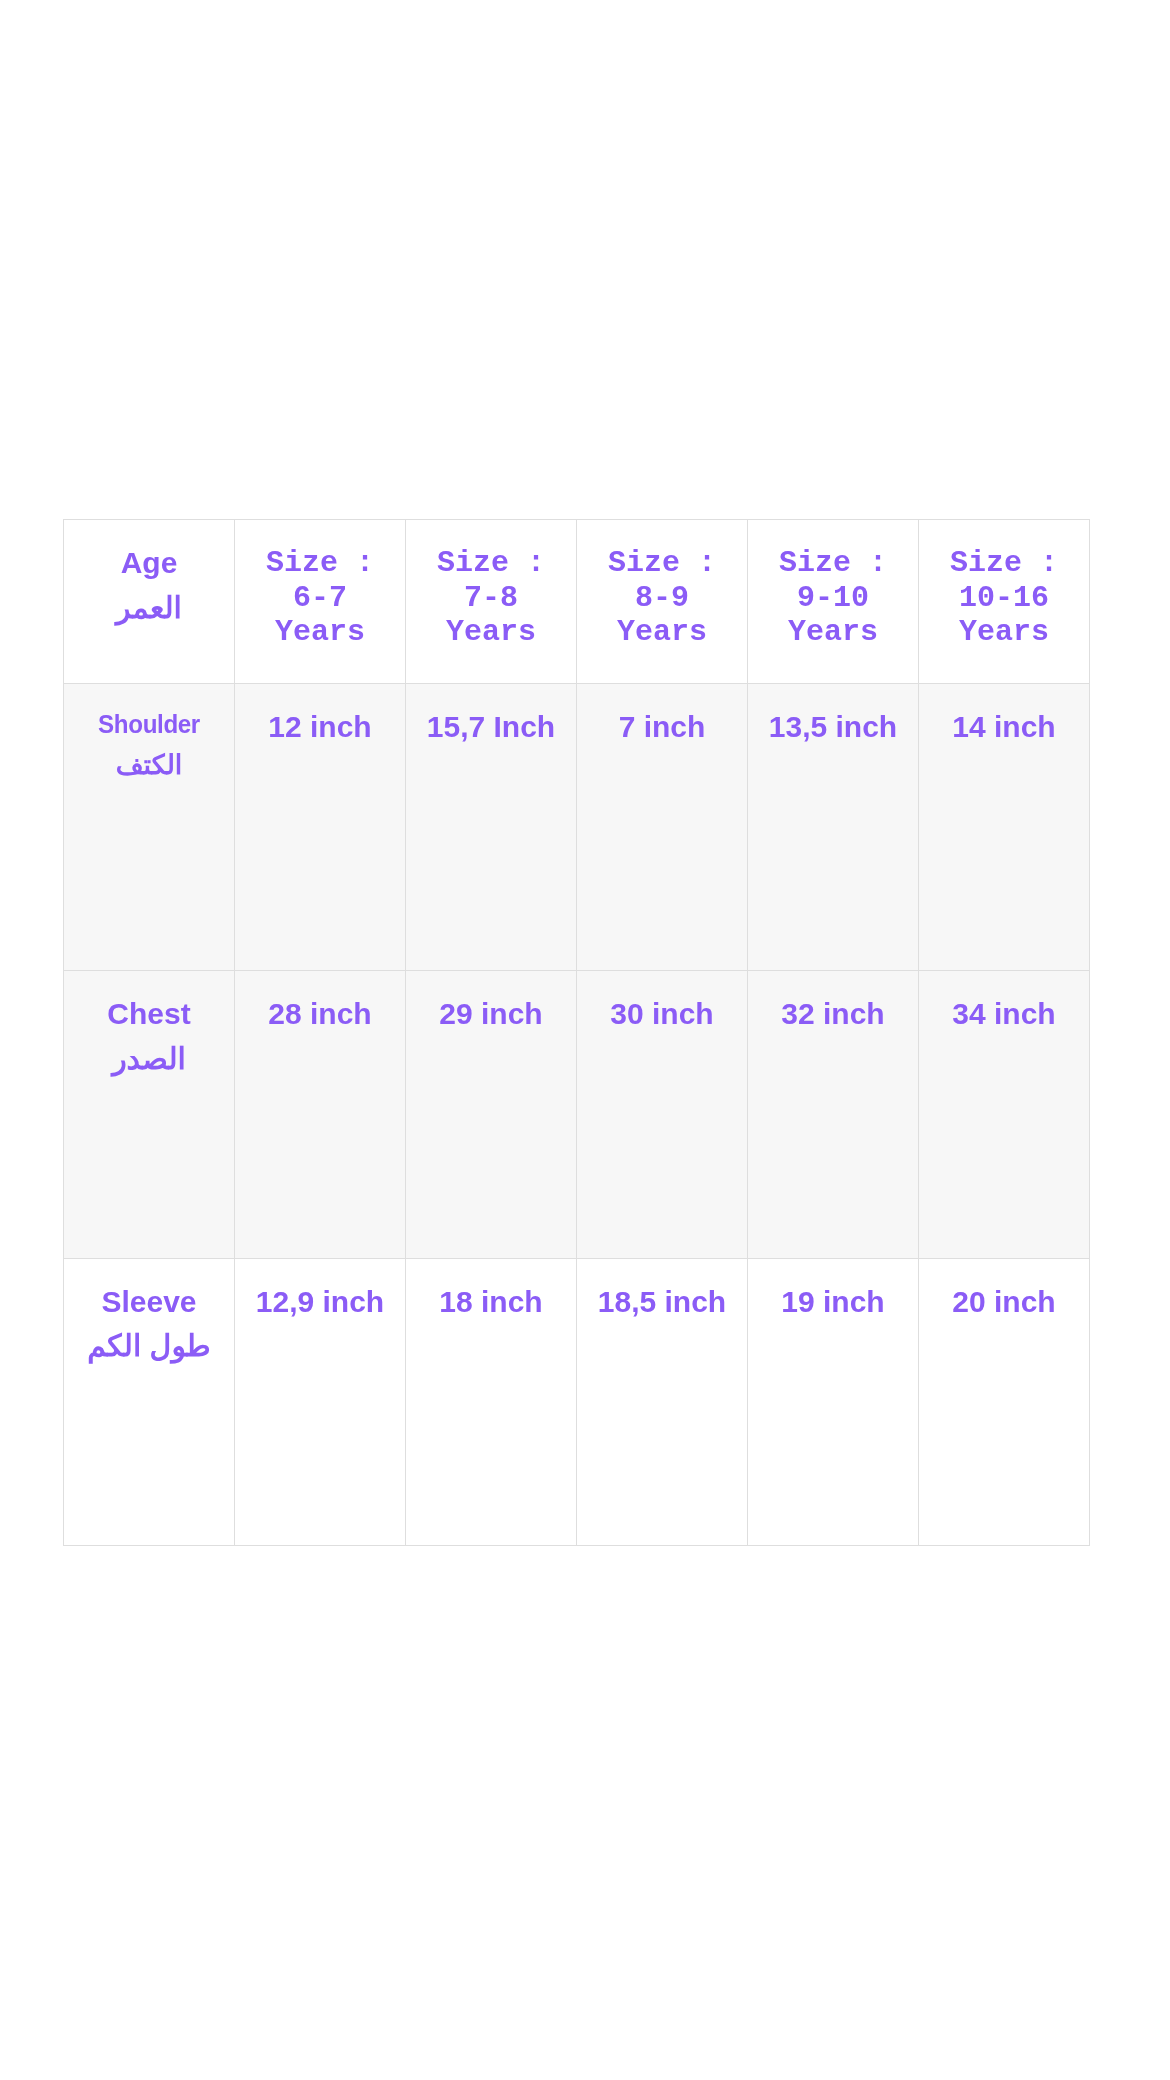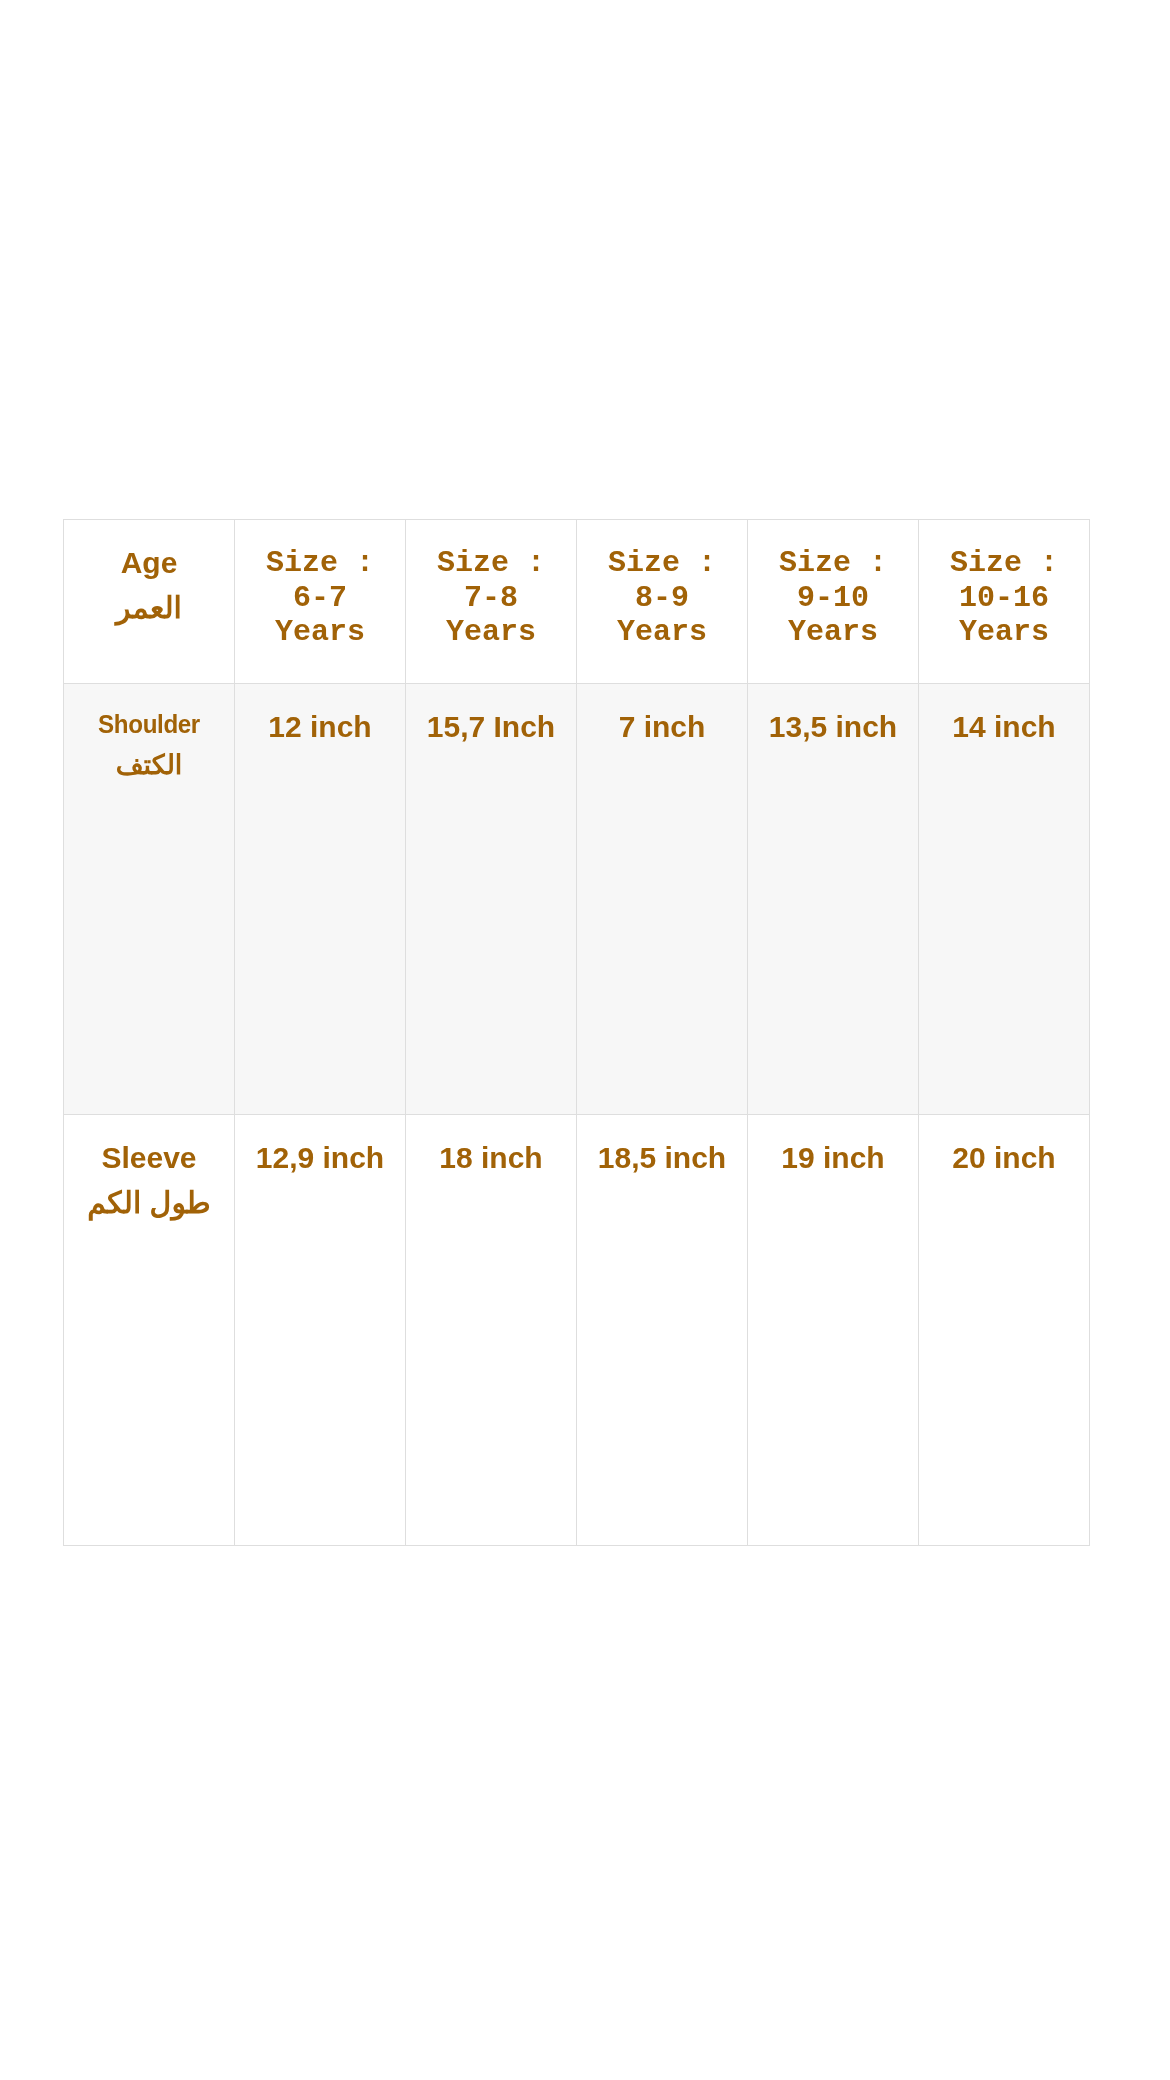--- a/index.html
+++ b/index.html
@@ -33,21 +33,21 @@
   }
 
   table.size-chart col { width: 171px; }
 
   table.size-chart th,
   table.size-chart td {
     border: 1px solid #dedede;
     vertical-align: top;
     text-align: center;
     padding: 26px 6px 6px 6px;
-    color: #a16207;
+    color: #8b5cf6;
     font-weight: bold;
     font-size: 30px;
     line-height: 1.15;
     box-sizing: border-box;
     background: #ffffff;
   }
 
   
   tr.row-stripe > th,
   tr.row-stripe > td {
@@ -143,20 +143,31 @@
           <span class="label-ar">الكتف</span>
         </th>
         <td>12 inch</td>
         <td>15,7 Inch</td>
         <td>7 inch</td>
         <td>13,5 inch</td>
         <td>14 inch</td>
       </tr>
 
 
+      <tr class="body-row row-stripe">
+        <th class="row-label">
+          <span class="label-en">Chest</span>
+          <span class="label-ar">الصدر</span>
+        </th>
+        <td>28 inch</td>
+        <td>29 inch</td>
+        <td>30 inch</td>
+        <td>32 inch</td>
+        <td>34 inch</td>
+      </tr>
 
       <tr class="body-row">
         <th class="row-label">
           <span class="label-en">Sleeve</span>
           <span class="label-ar">طول الكم</span>
         </th>
         <td>12,9 inch</td>
         <td>18 inch</td>
         <td>18,5 inch</td>
         <td>19 inch</td>

